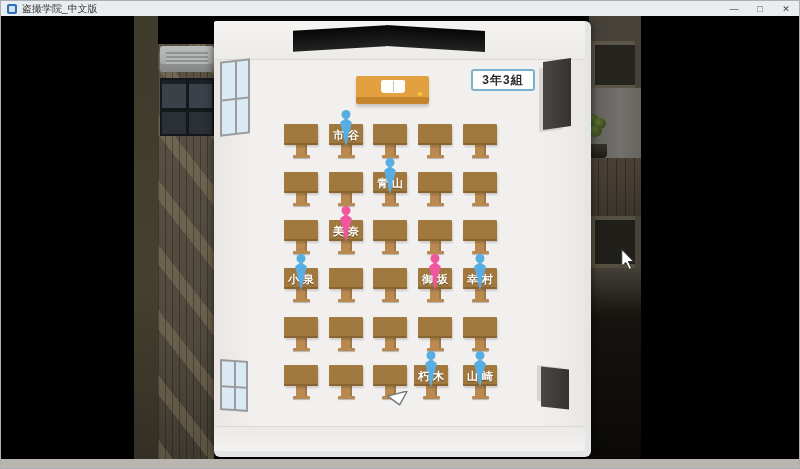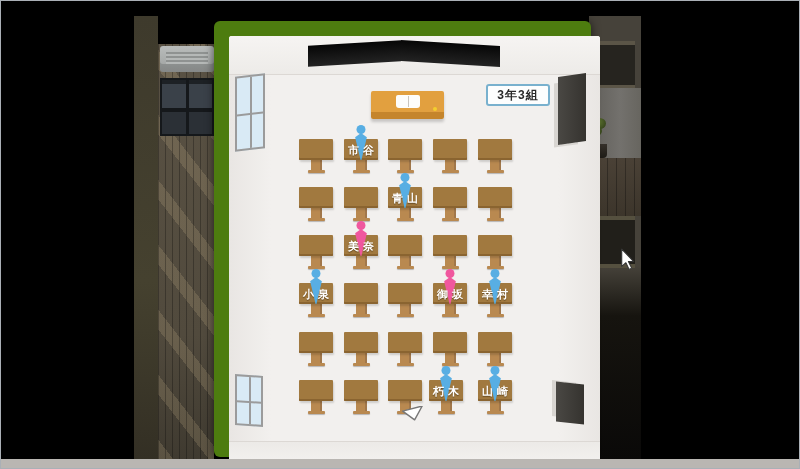--- a/index.html
+++ b/index.html
@@ -59,21 +59,21 @@
   .r-pot { position:absolute; left:0px; top:128px; width:18px; height:14px;
            background:linear-gradient(180deg,#35302a,#1e1b16); border-radius:0 0 4px 4px; }
   .r-floor { position:absolute; left:0; top:142px; width:52px; height:58px;
       background: repeating-linear-gradient(90deg, rgba(0,0,0,.3) 0 1px, transparent 1px 9px),
                   linear-gradient(180deg,#4a4136,#3c352b); }
   .r-door-bot { position:absolute; left:2px; top:200px; width:44px; height:52px;
                 background:#211f1a; border:4px solid #55503f; border-right:none; }
 
   
   .overlay { position:absolute; left:213px; top:5px; width:377px; height:436px;
-             background:#4d7c0f; border-radius:6px; padding:15px;
+             background:#e5e5e5; border-radius:6px; padding:0;
              box-shadow:0 0 10px rgba(0,0,0,.6); }
   .room { position:relative; width:371px; height:430px; background:#f2f0ee;
           border-radius:3px; overflow:hidden; }
   .far-wall { position:absolute; left:0; top:0; width:371px; height:39px;
               background:linear-gradient(180deg,#f6f4f2,#edebe8);
               border-bottom:1px solid #dcd8d4; }
   .near-wall { position:absolute; left:0; top:405px; width:371px; height:25px;
                background:linear-gradient(180deg,#eceae7,#f4f2f0);
                border-top:1px solid #dcd8d4; }
   .side-shade-l { position:absolute; left:0; top:0; width:42px; height:430px;
@@ -134,20 +134,29 @@
                white-space:nowrap; }
 
   .down-indicator { position:absolute; left:172px; top:370px; width:24px; height:16px; z-index:5; }
   .mouse-cursor { position:absolute; left:618px; top:232px; width:17px; height:23px; z-index:60; }
 </style>
 </head>
 <body>
 
 <div class="window">
 
+  <div class="titlebar">
+    <span class="app-icon"></span>
+    <span class="title-text">盗撮学院_中文版</span>
+    <span class="win-controls">
+      <span class="win-btn">—</span>
+      <span class="win-btn">□</span>
+      <span class="win-btn">✕</span>
+    </span>
+  </div>
 
   <div class="content">
 
     <div class="left-scene">
       <div class="olive-band"></div>
       <div class="wood-wall"></div>
       <div class="ac-vent"></div>
       <div class="hall-windows"></div>
     </div>
 

